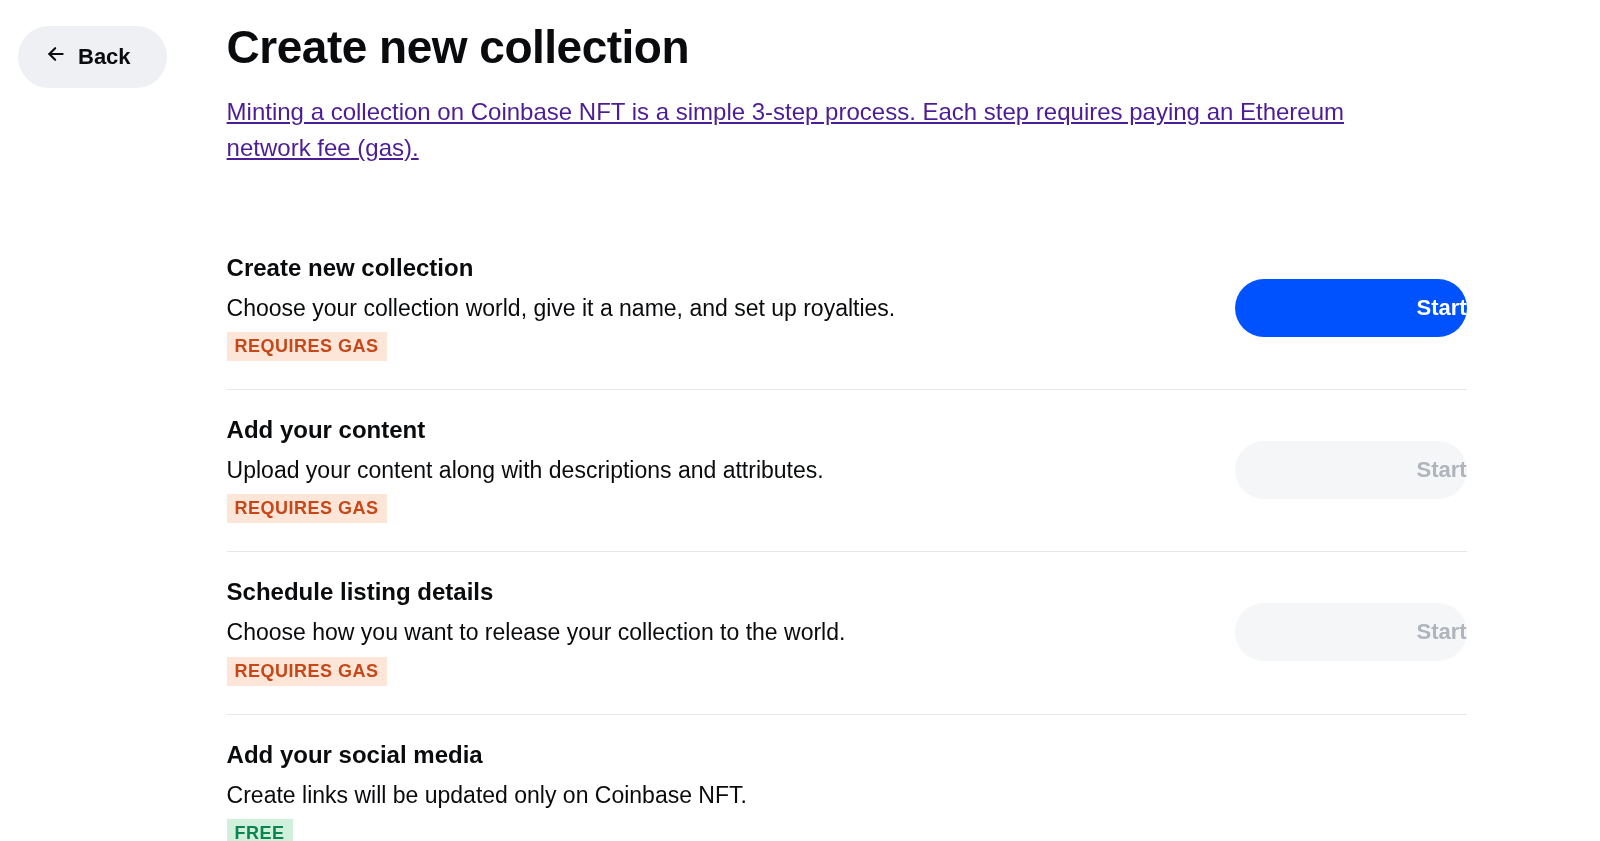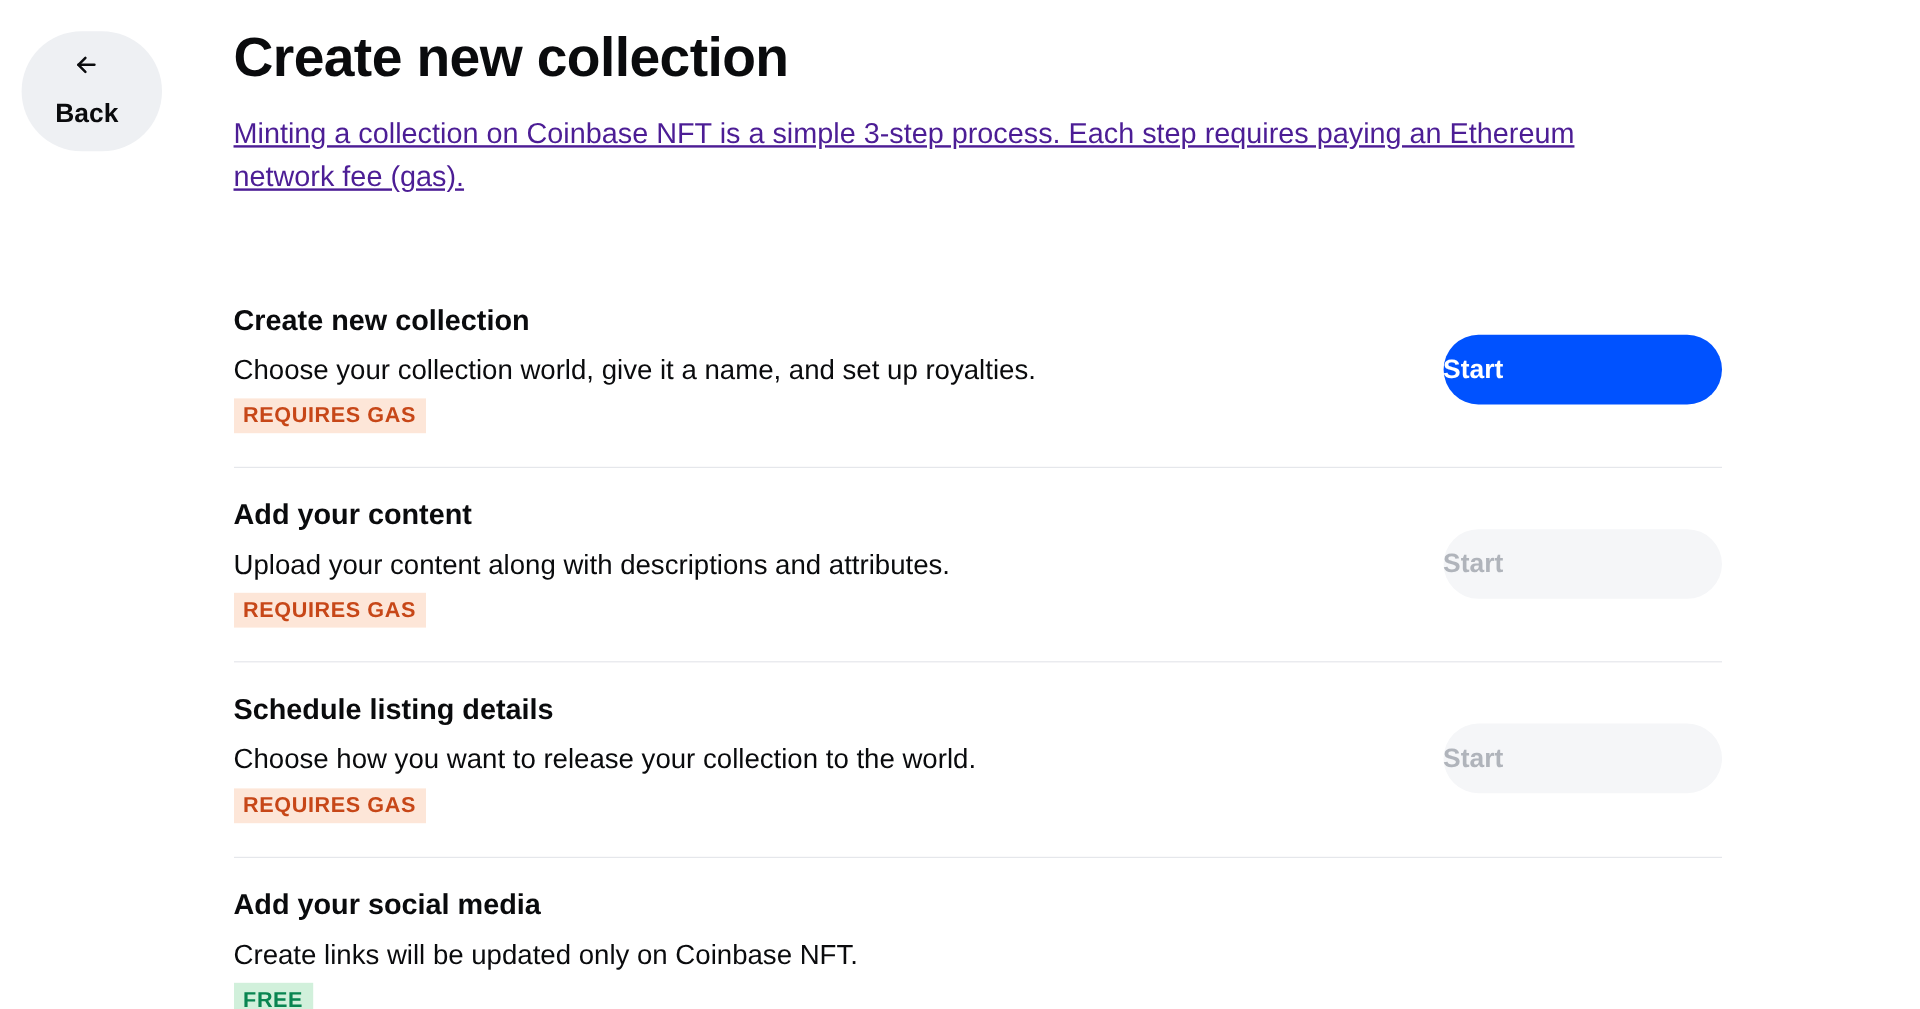--- a/index.html
+++ b/index.html
@@ -14,33 +14,32 @@
       width: 1600px;
       min-height: 841px;
       padding: 20px 0 0 0;
     }
     .container {
       display: flex;
       align-items: flex-start;
     }
     .back-button {
       display: inline-flex;
-      align-items: center;
+      align-items: flex-start;
       gap: 12px;
       background: #eef0f3;
       border: none;
       border-radius: 60px;
       padding: 18px 36px 18px 28px;
       margin-left: 18px;
       margin-top: 6px;
       cursor: pointer;
       font-size: 22px;
       font-weight: 600;
       color: #0a0b0d;
-      flex-direction: column;
     }
     .back-button svg {
       width: 20px;
       height: 20px;
     }
     .main {
       flex: 1;
       margin-left: 60px;
       padding-right: 60px;
       max-width: 1300px;
@@ -98,21 +97,21 @@
     }
     .badge-free {
       background: #d1f0db;
       color: #098551;
     }
     .step-button {
       border: none;
       border-radius: 60px;
       padding: 16px 0;
       width: 232px;
-      text-align: left;
+      text-align: right;
       font-size: 22px;
       font-weight: 600;
       cursor: pointer;
     }
     .btn-primary {
       background: #0052ff;
       color: #ffffff;
     }
     .btn-disabled {
       background: #f5f6f8;

